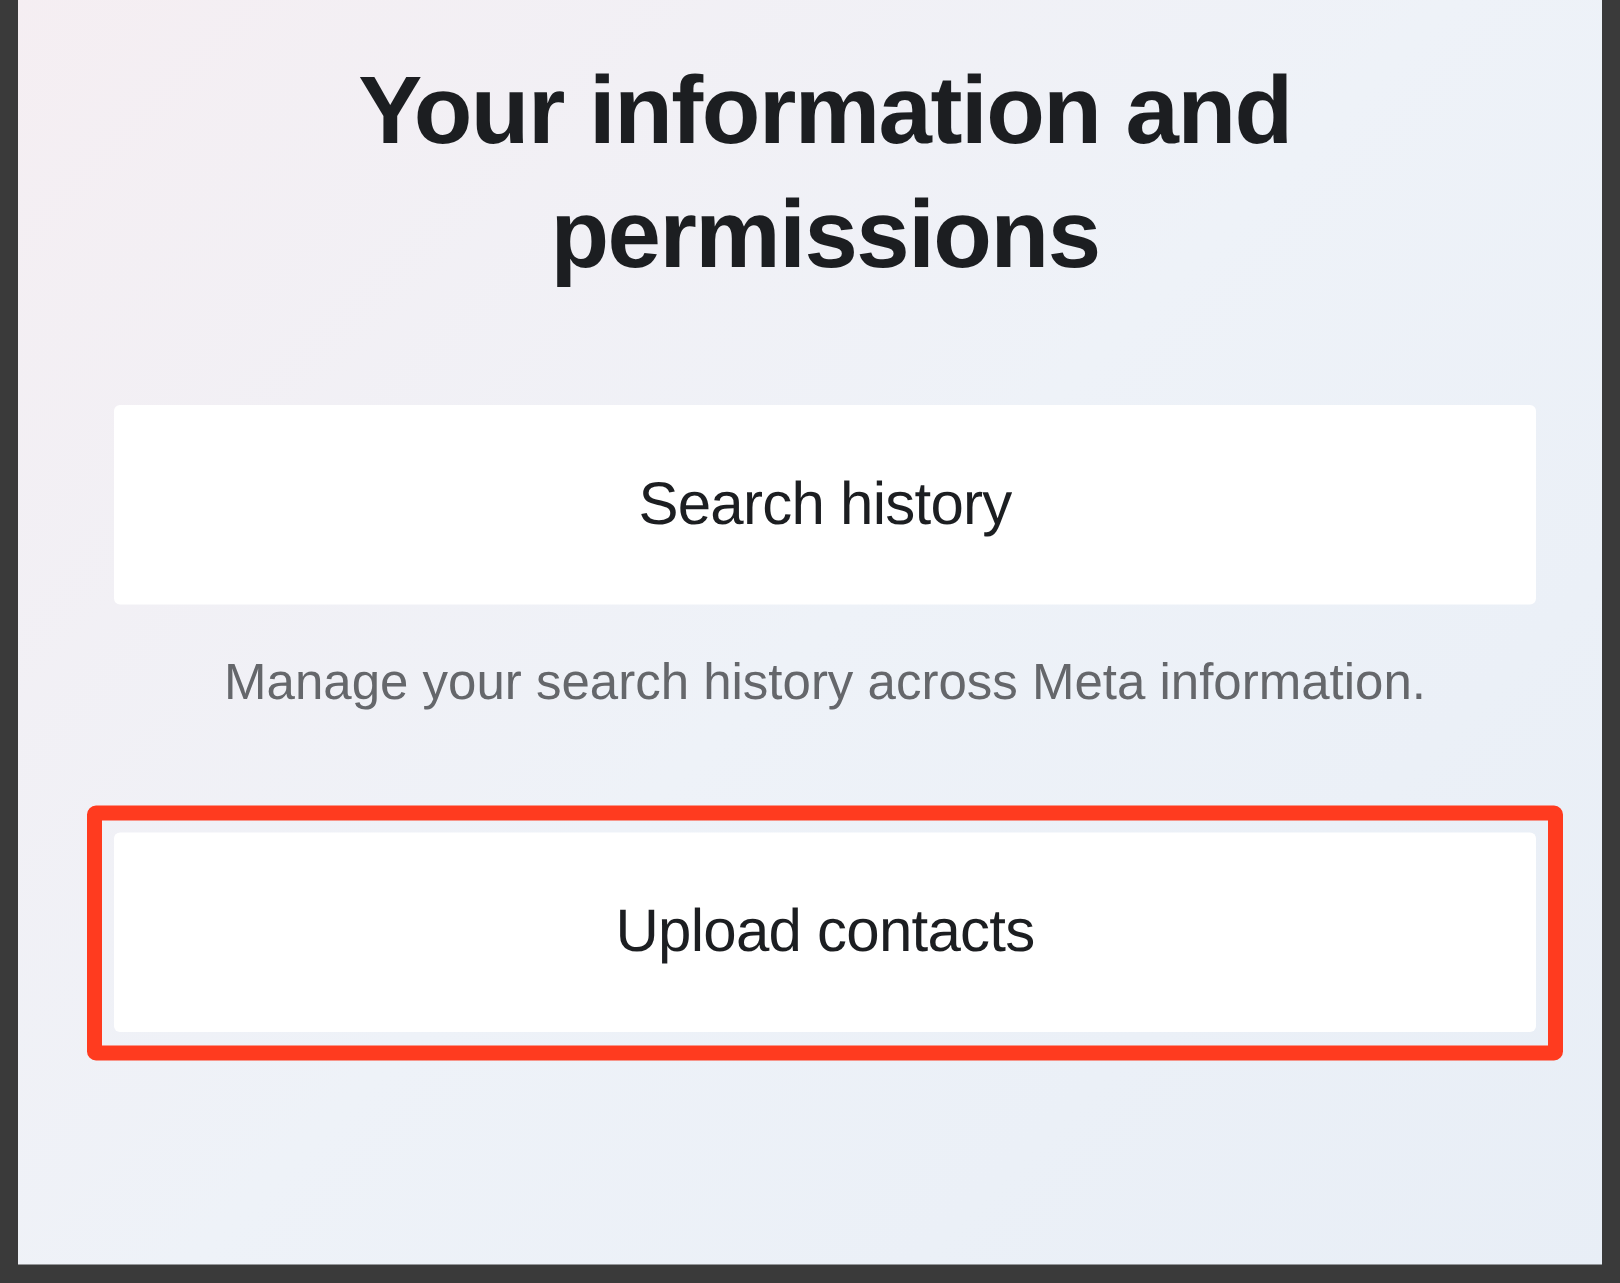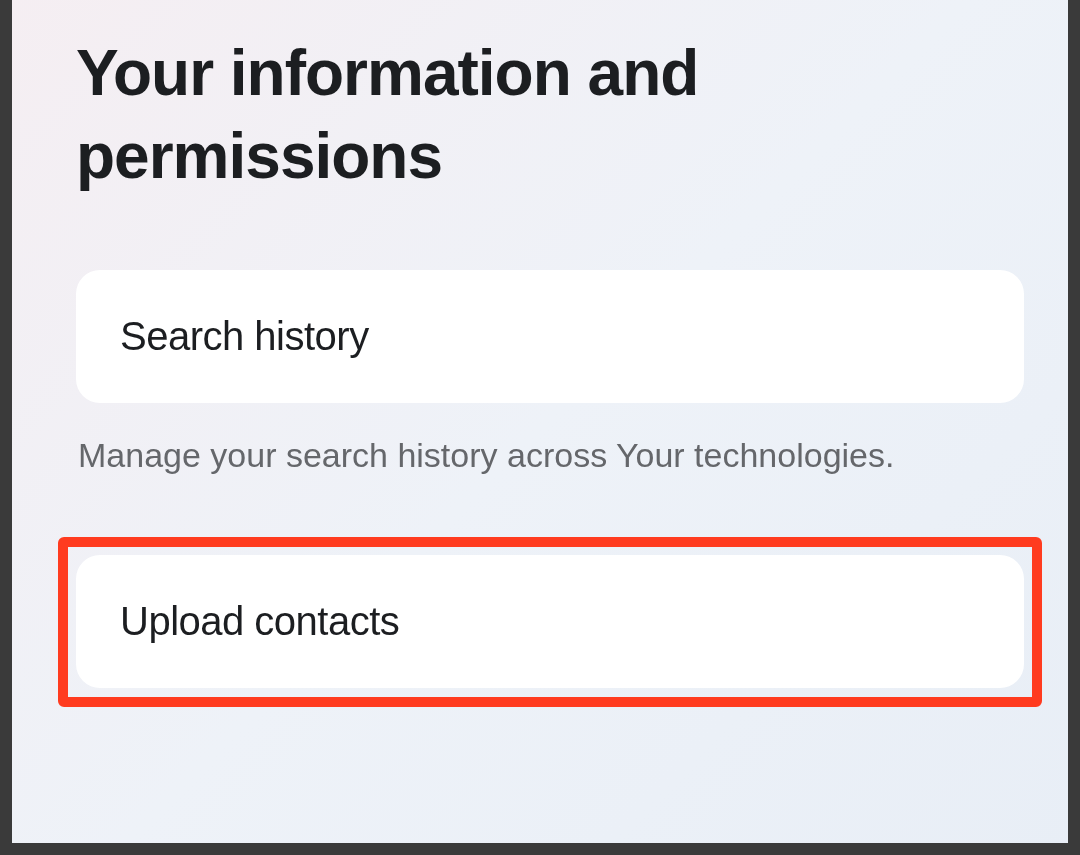--- a/index.html
+++ b/index.html
@@ -38,34 +38,35 @@
     
     .frame-bottom {
       bottom: 0;
       left: 0;
       width: 100%;
       height: 12px;
     }
     
     .content {
       padding: 32px 56px 0 76px;
+      text-align: center;
     }
     
     .page-title {
       font-size: 64px;
       font-weight: 700;
       color: #1c1e21;
       line-height: 1.3;
       letter-spacing: -1px;
       margin-bottom: 72px;
     }
     
     .card {
       background: #ffffff;
-      border-radius: 24px;
+      border-radius: 4px;
       padding: 44px 44px;
       margin-bottom: 28px;
     }
     
     .card-title {
       font-size: 40px;
       font-weight: 500;
       color: #1c1e21;
       letter-spacing: -0.5px;
     }
@@ -99,21 +100,21 @@
 <div class="frame-right"></div>
 <div class="frame-bottom"></div>
 
 <div class="content">
   <h1 class="page-title">Your information and permissions</h1>
 
   <div class="card">
     <div class="card-title">Search history</div>
   </div>
 
-  <div class="card-description">Manage your search history across Your technologies.</div>
+  <div class="card-description">Manage your search history across Meta information.</div>
 
   <div class="highlight-wrapper">
     <div class="card">
       <div class="card-title">Upload contacts</div>
     </div>
   </div>
 
 </div>
 
 </body></html>

